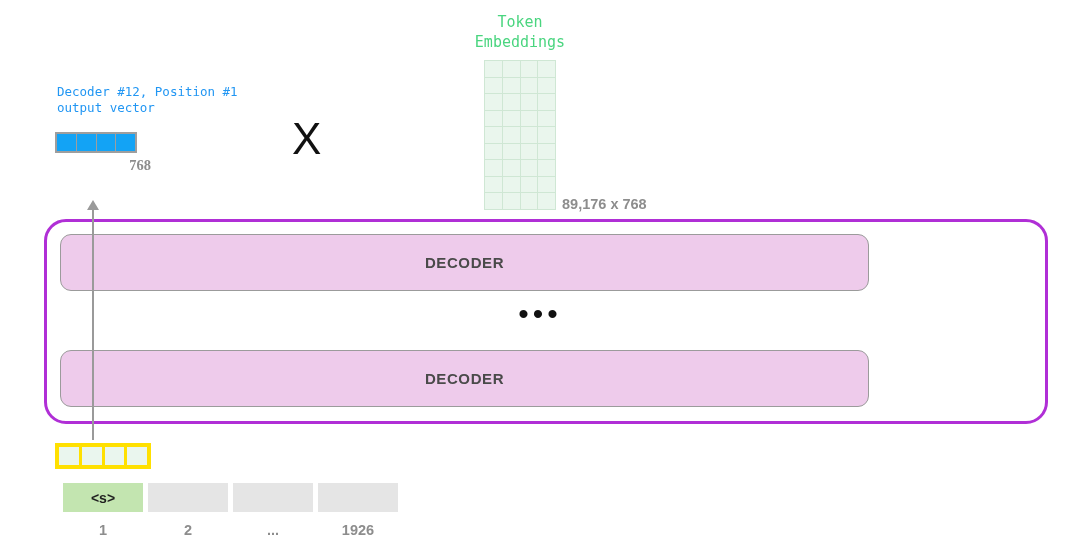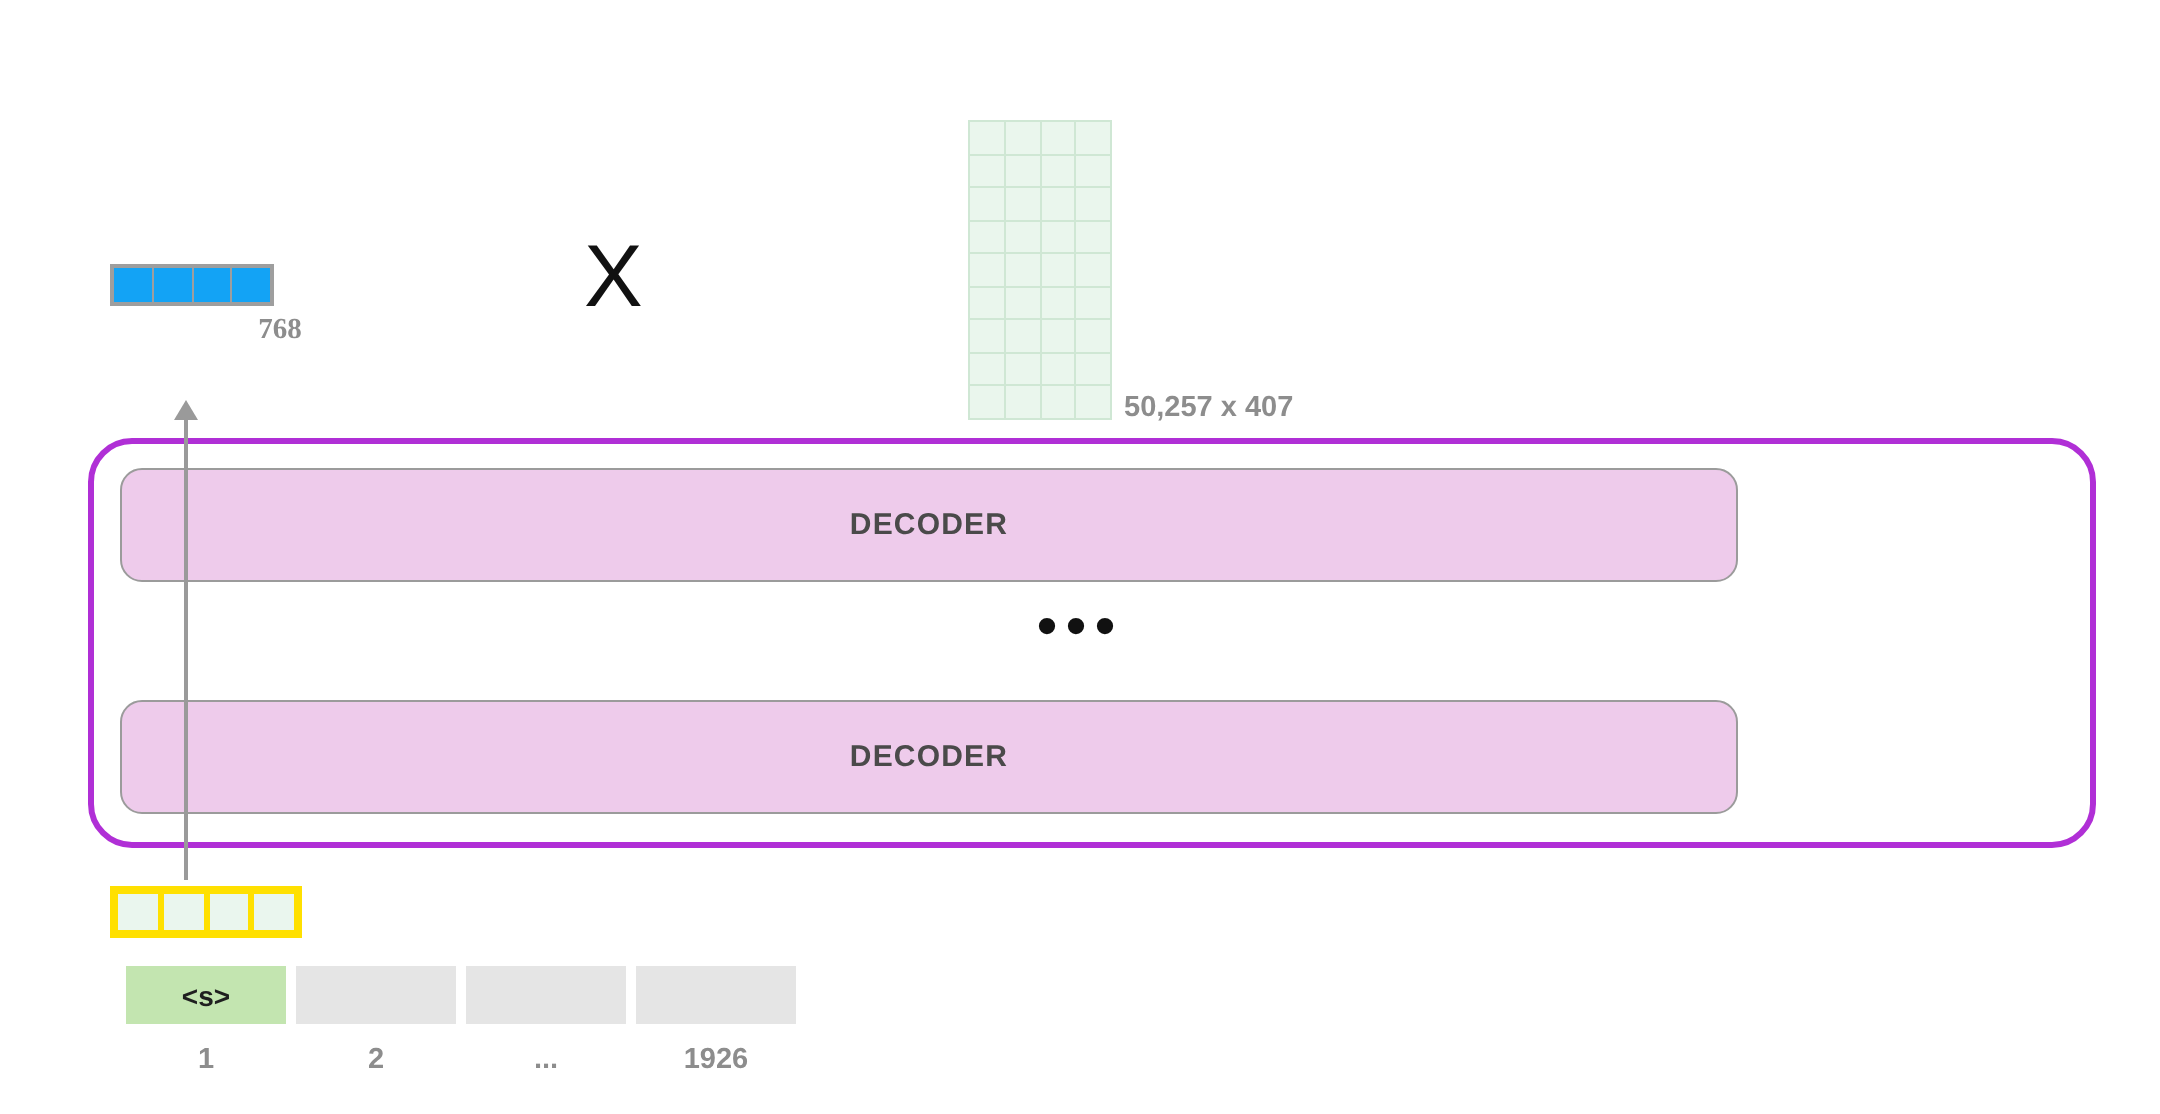--- a/index.html
+++ b/index.html
@@ -241,31 +241,35 @@
     font-weight: bold;
     color: #8d8d8d;
     font-family: "Liberation Sans", sans-serif;
   }
 </style>
 </head>
 <body>
 
 <div id="canvas">
 
+  <div class="out-label">Decoder #12, Position #1
+output vector</div>
 
   <div class="blue-vector">
     <div class="cell"></div>
     <div class="cell"></div>
     <div class="cell"></div>
     <div class="cell"></div>
   </div>
   <div class="vec-dim">768</div>
 
   <div class="mult-x">X</div>
 
+  <div class="emb-title">Token
+Embeddings</div>
 
   <div class="emb-grid">
     <div class="gcell"></div>
     <div class="gcell"></div>
     <div class="gcell"></div>
     <div class="gcell"></div>
     <div class="gcell"></div>
     <div class="gcell"></div>
     <div class="gcell"></div>
     <div class="gcell"></div>
@@ -291,21 +295,21 @@
     <div class="gcell"></div>
     <div class="gcell"></div>
     <div class="gcell"></div>
     <div class="gcell"></div>
     <div class="gcell"></div>
     <div class="gcell"></div>
     <div class="gcell"></div>
     <div class="gcell"></div>
     <div class="gcell"></div>
   </div>
-  <div class="emb-dim">50,257 x 407</div>
+  <div class="emb-dim">89,176 x 768</div>
 
   <div class="stack-outer"></div>
 
   <div class="decoder decoder-top">DECODER</div>
 
   <div class="stack-dots">•••</div>
 
   <div class="decoder decoder-bot">DECODER</div>
 
   <div class="arrow-shaft"></div>

